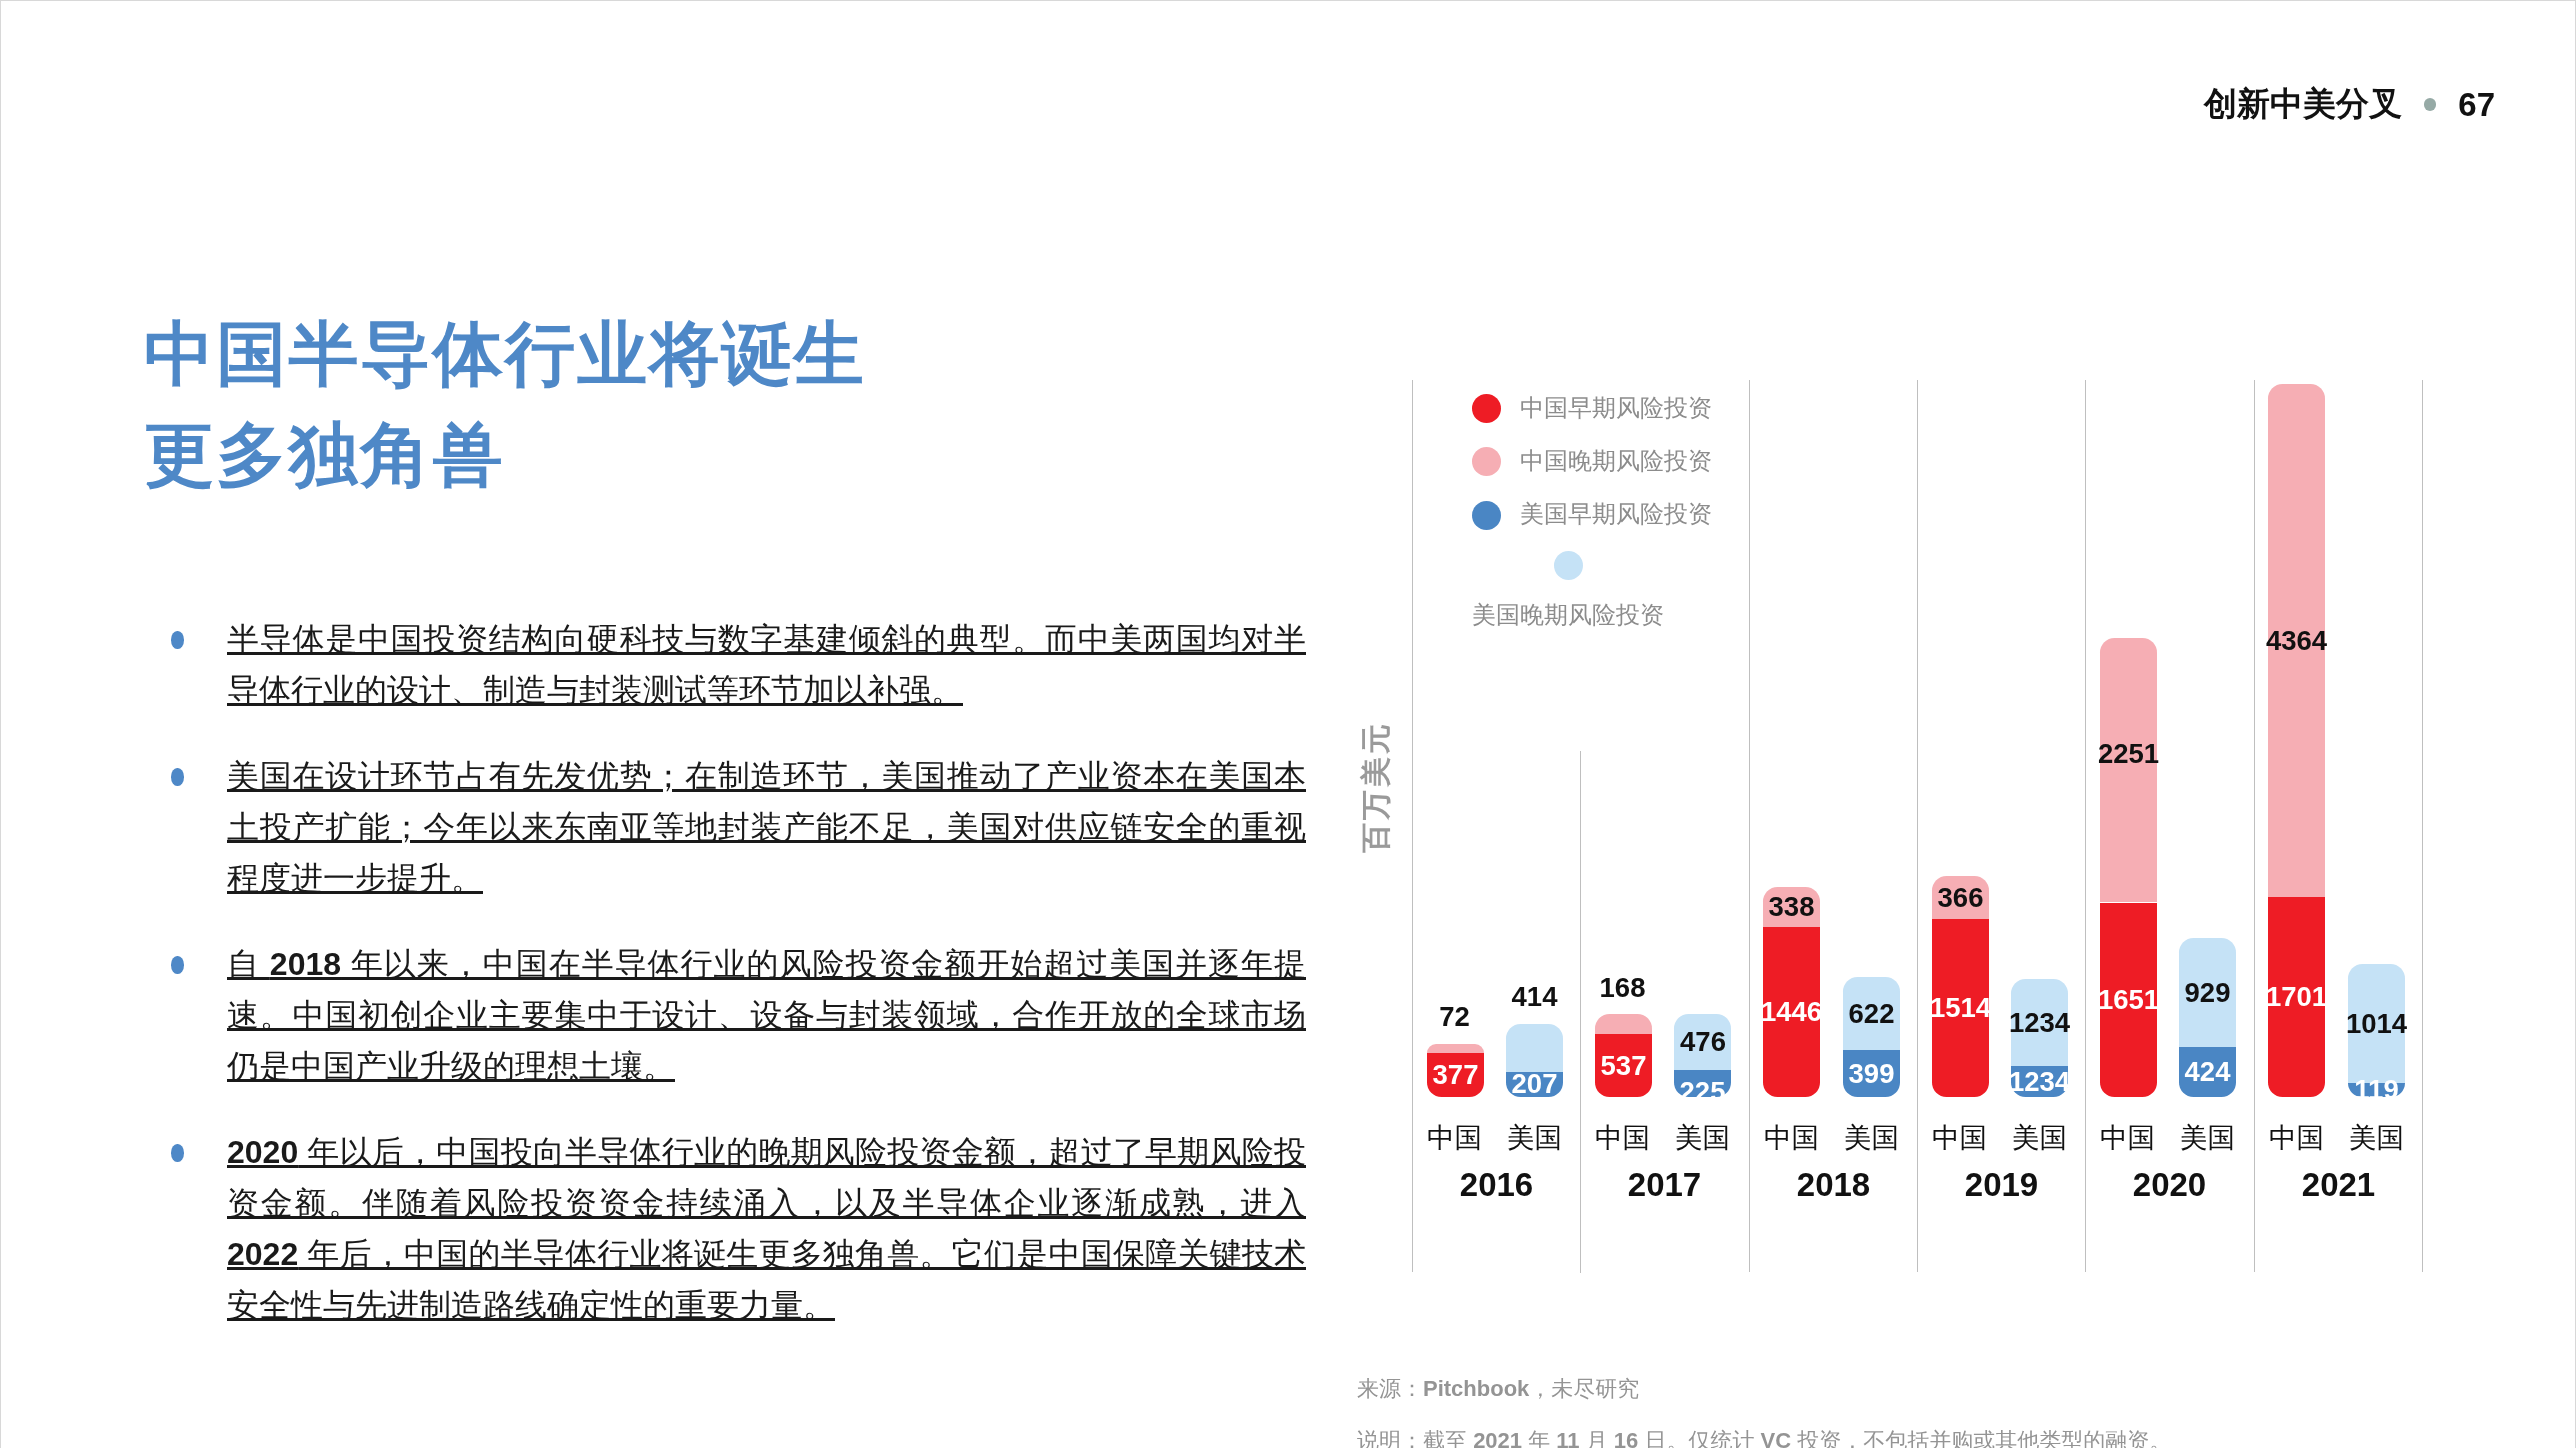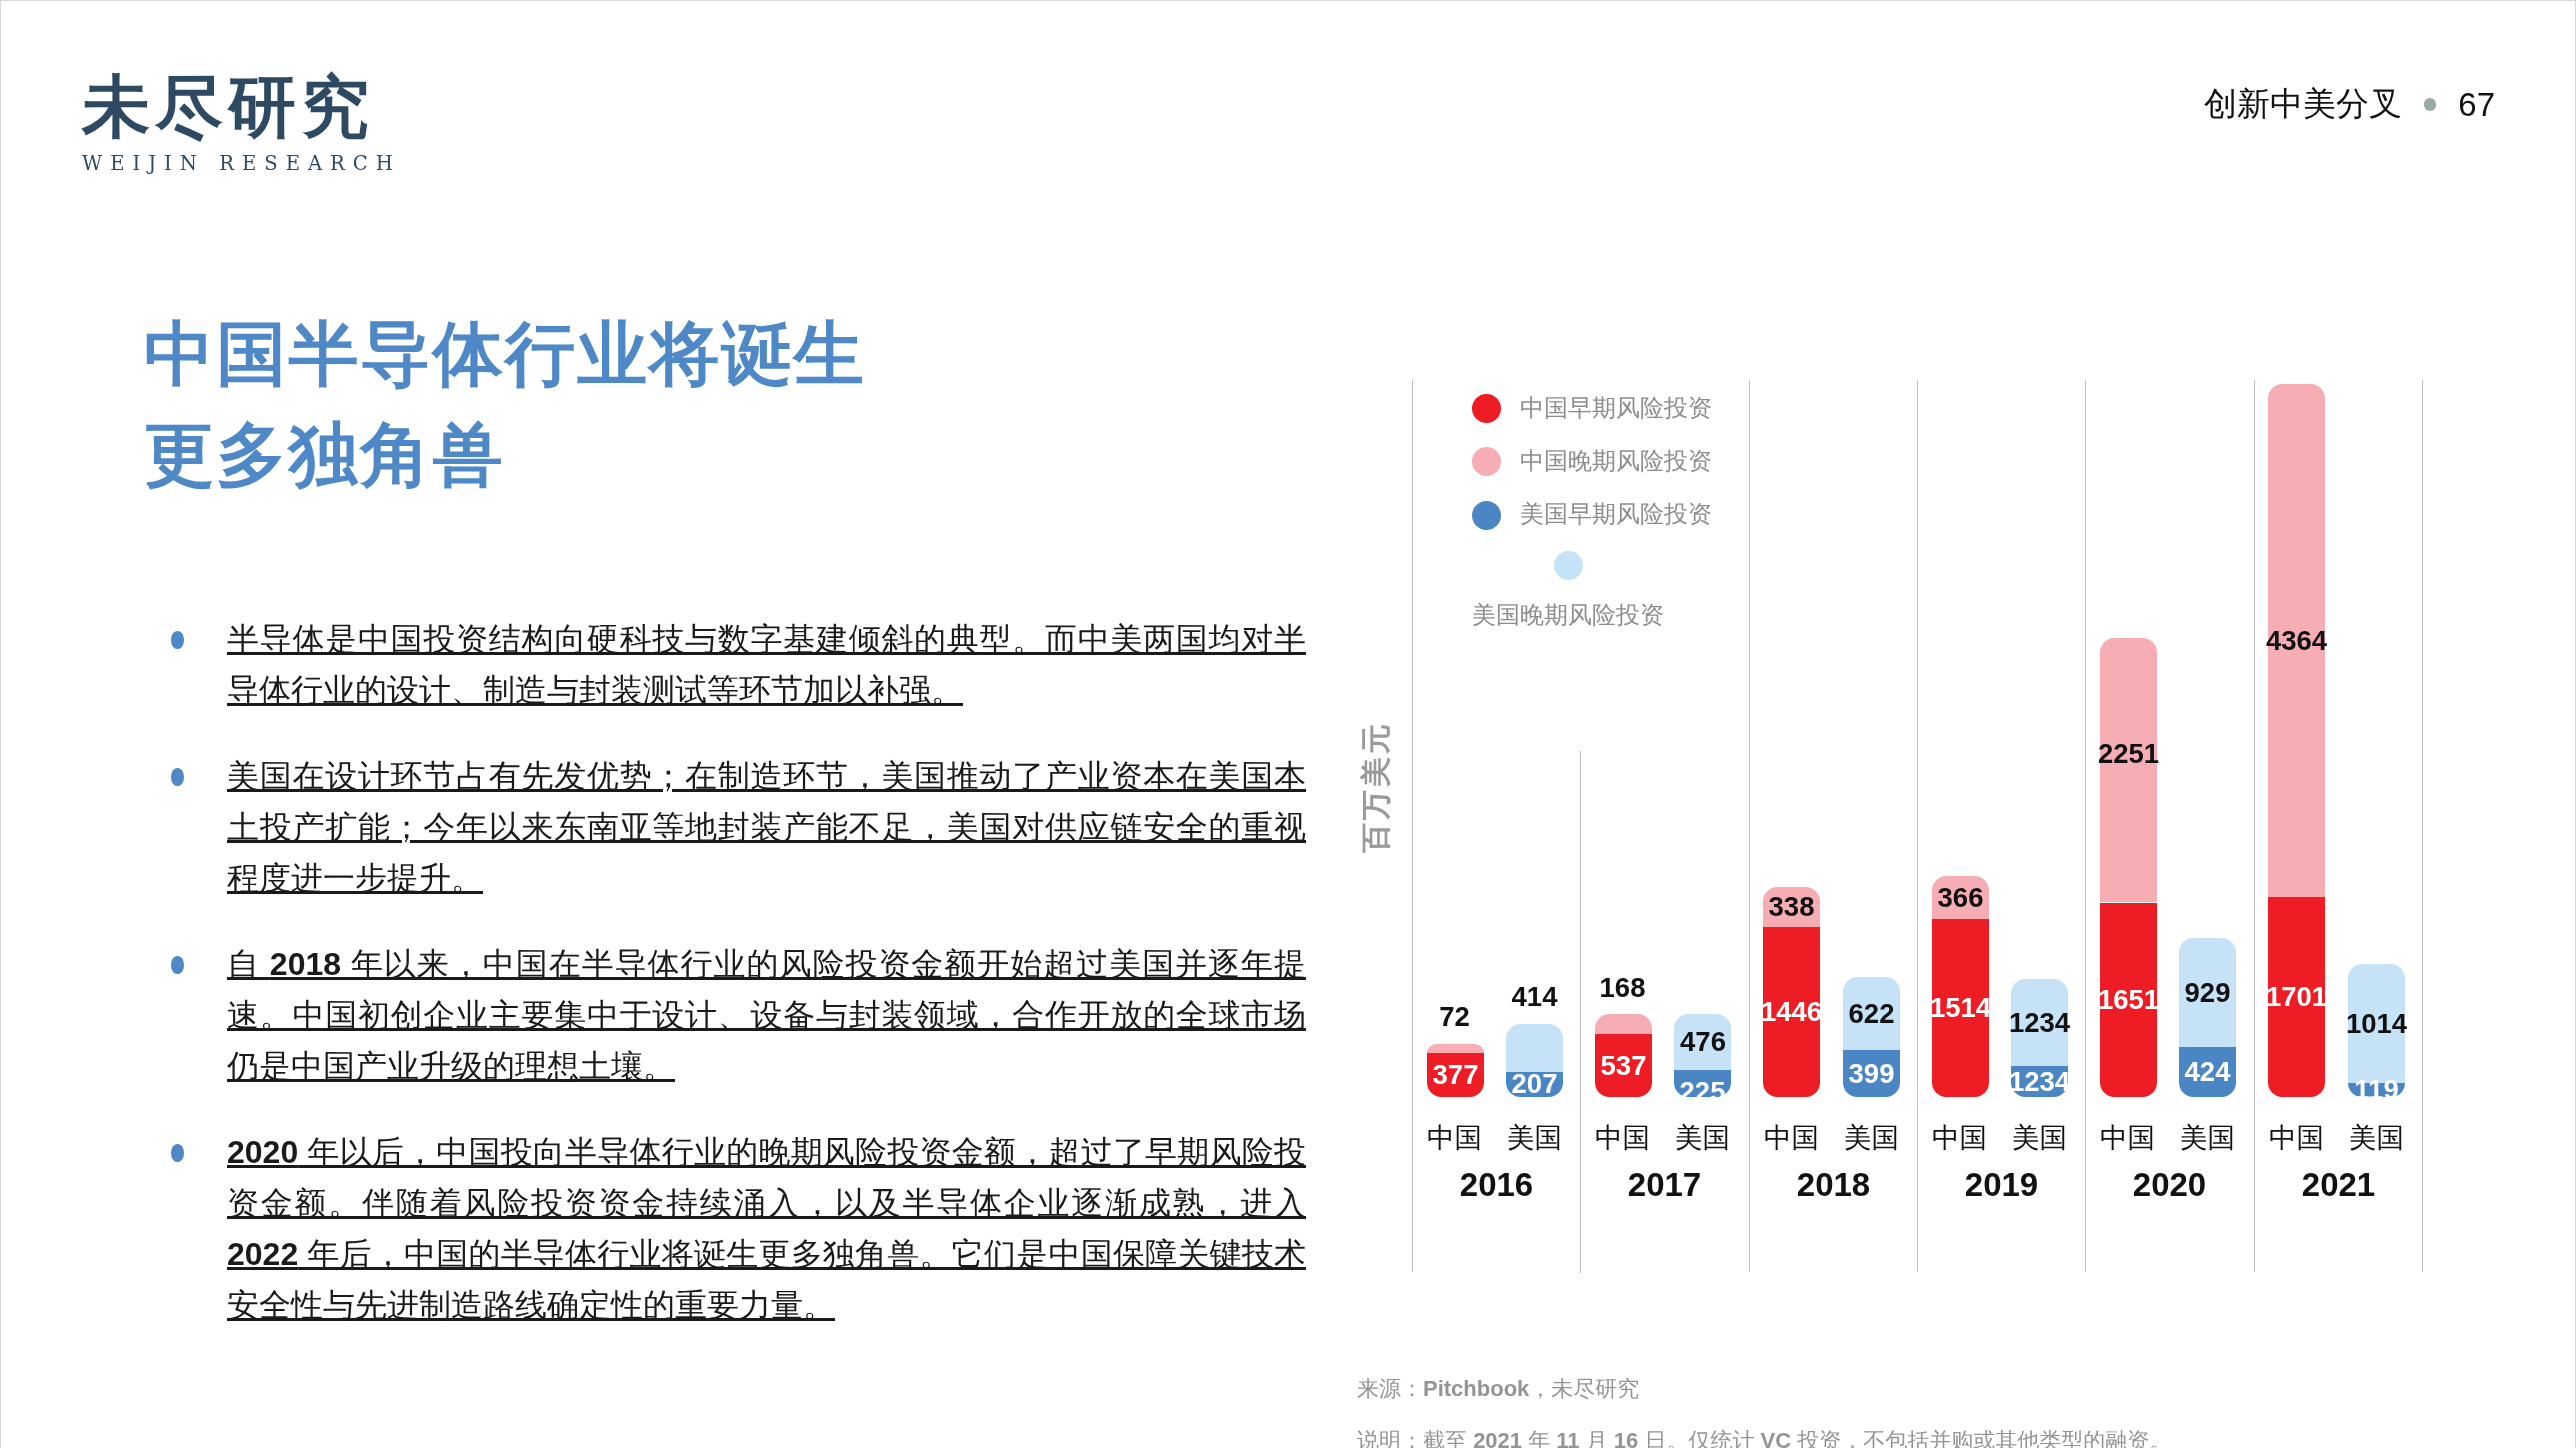--- a/index.html
+++ b/index.html
@@ -6,21 +6,21 @@
   body{width:2576px;height:1449px;font-family:"Liberation Sans",sans-serif;color:#1a1a1a;}
   .page{position:relative;width:2576px;height:1449px;background:#ffffff;overflow:hidden;
         border:0.7px solid #d8d8d8;box-sizing:border-box;}
 
   
   .logo{position:absolute;left:81px;top:71px;}
   .logo-cn{font-family:"DejaVu Serif",serif;font-weight:700;font-size:68px;line-height:1;
            letter-spacing:5px;color:#2e4a63;}
   .logo-en{font-family:"DejaVu Serif",serif;font-size:19.6px;letter-spacing:8px;color:#2e4a63;margin-top:11.6px;}
   .header-right{position:absolute;right:80px;top:81px;display:flex;align-items:center;gap:22px;
-                font-size:33px;font-weight:400;color:#111;}
+                font-size:33px;font-weight:700;color:#111;}
   .header-dot{width:12.3px;height:12.3px;border-radius:50%;background:#96aaa6;}
 
   
   .title{position:absolute;left:143px;top:303px;font-size:70px;font-weight:800;
          color:#4e88c7;line-height:1.44;letter-spacing:2.2px;}
 
   
   .bullets{position:absolute;left:159px;top:603px;width:1136px;list-style:none;margin:10px;padding:0;text-decoration:underline;}
   .bullet{position:relative;padding-left:57px;margin:0 0 35px 0;font-size:32px;line-height:51px;
           text-align:justify;}
@@ -44,24 +44,20 @@
   .year{position:absolute;font-size:33px;font-weight:800;color:#111;text-align:center;white-space:nowrap;}
 
   
   .footnote{position:absolute;left:1356px;font-size:22px;color:#949494;line-height:1;white-space:nowrap;}
 </style>
 </head>
 <body>
 
 <div class="page">
 
-  <div class="logo">
-    <div class="logo-cn" style="color: rgb(46, 74, 99);">未尽研究</div>
-    <div class="logo-en" style="color: rgb(46, 74, 99);">WEIJIN RESEARCH</div>
-  </div>
   <div class="header-right">
     <span>创新中美分叉</span>
     <span class="header-dot" id="header-dot" style="background: rgb(150, 170, 166);"></span>
     <span>67</span>
   </div>
 
   <div class="title" id="title" style="color: rgb(78, 136, 199);">
     <div>中国半导体行业将诞生</div>
     <div>更多独角兽</div>
   </div>

